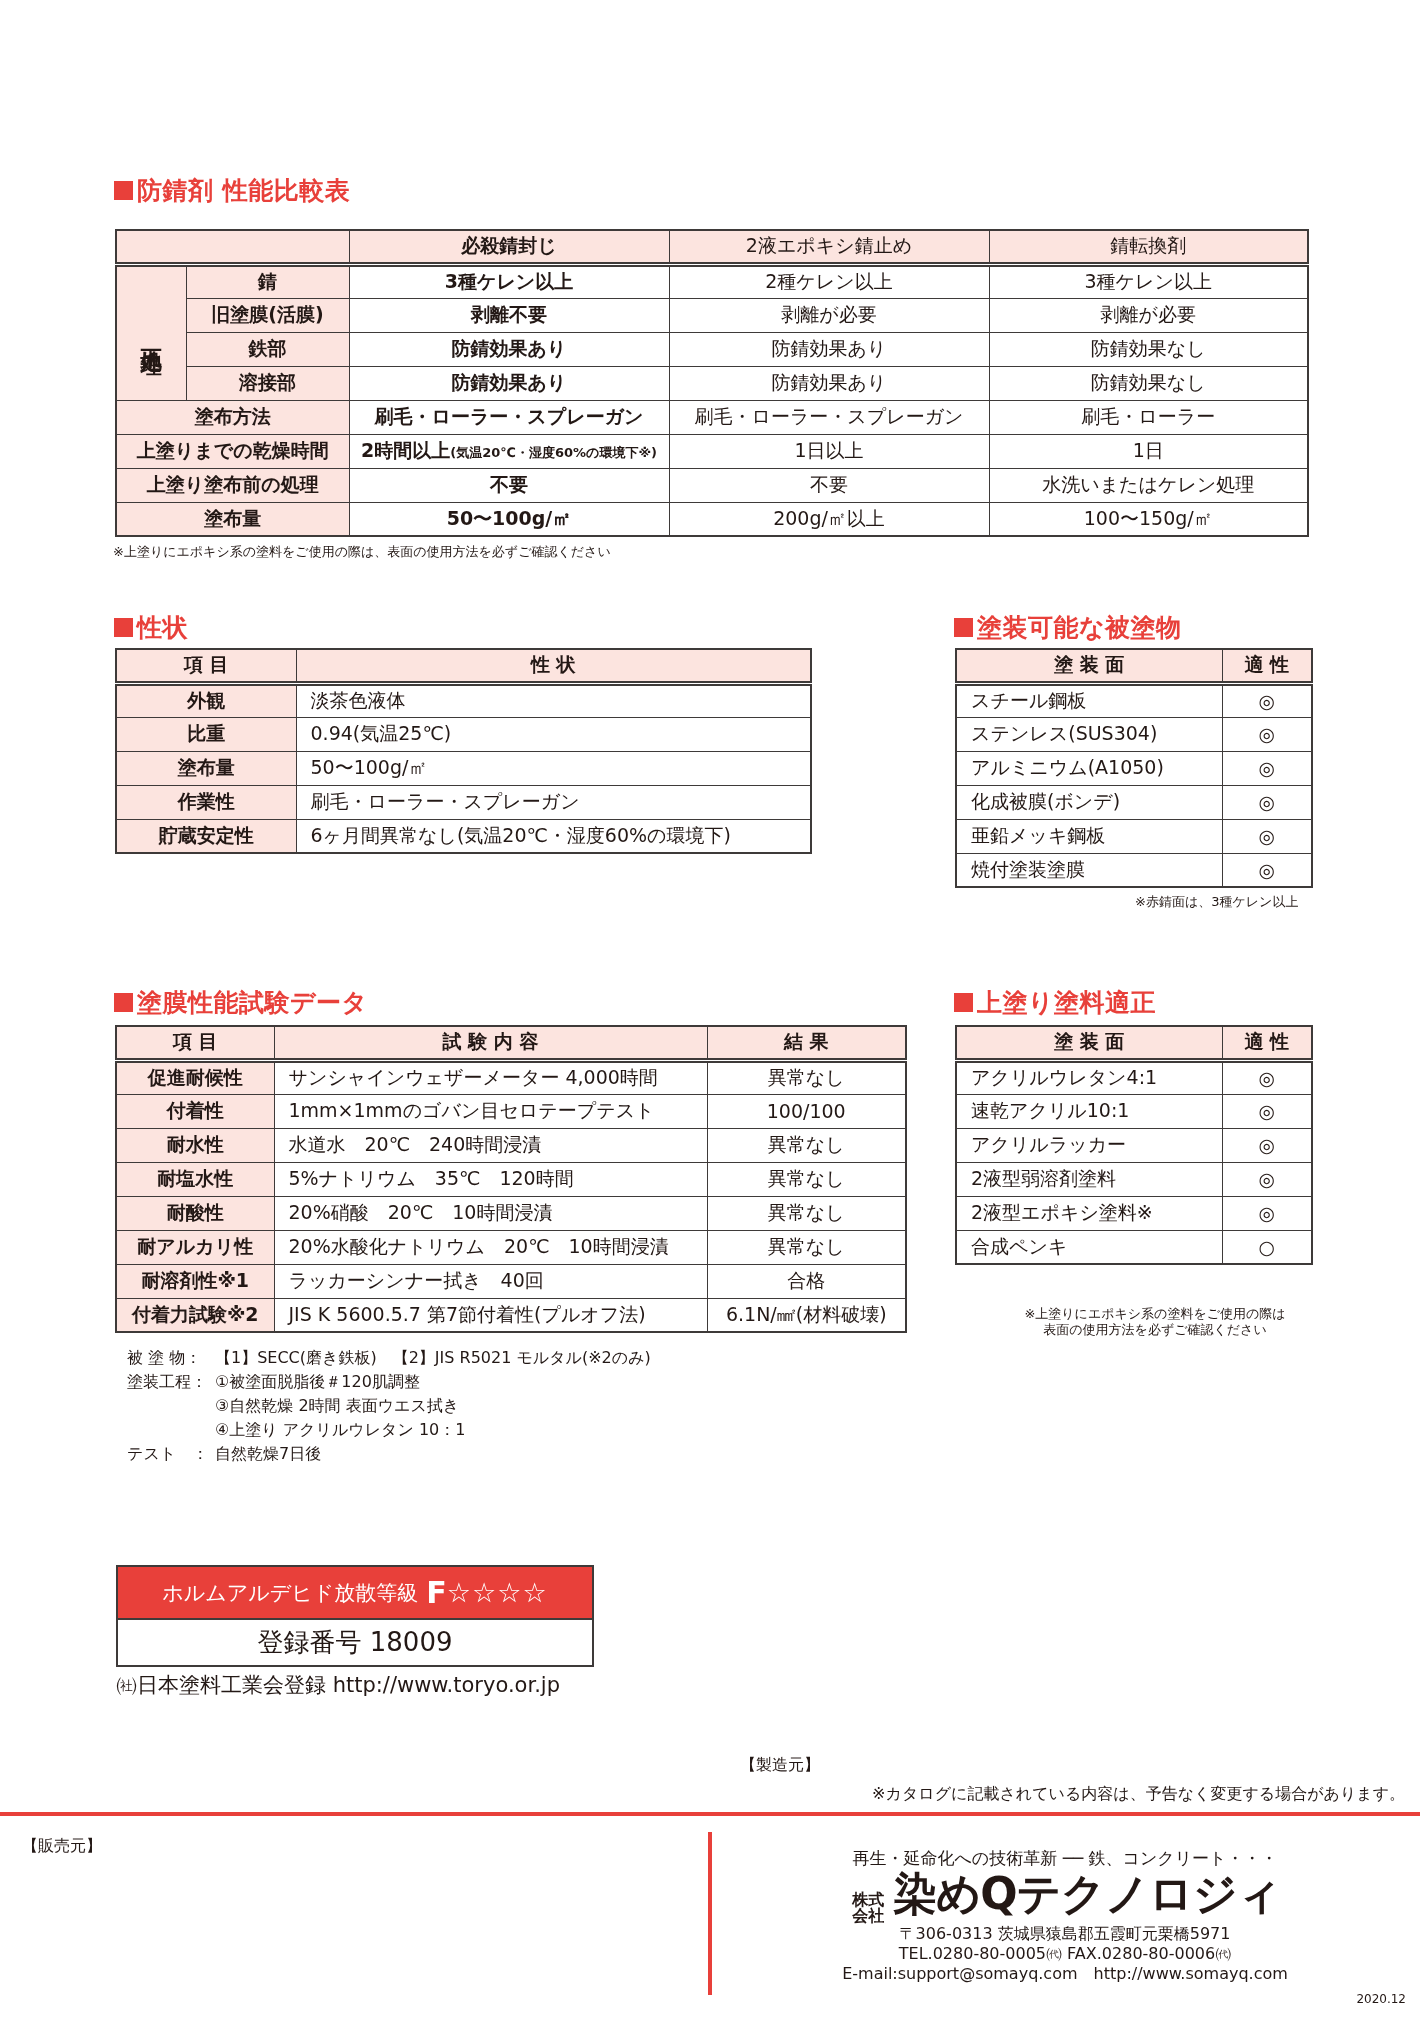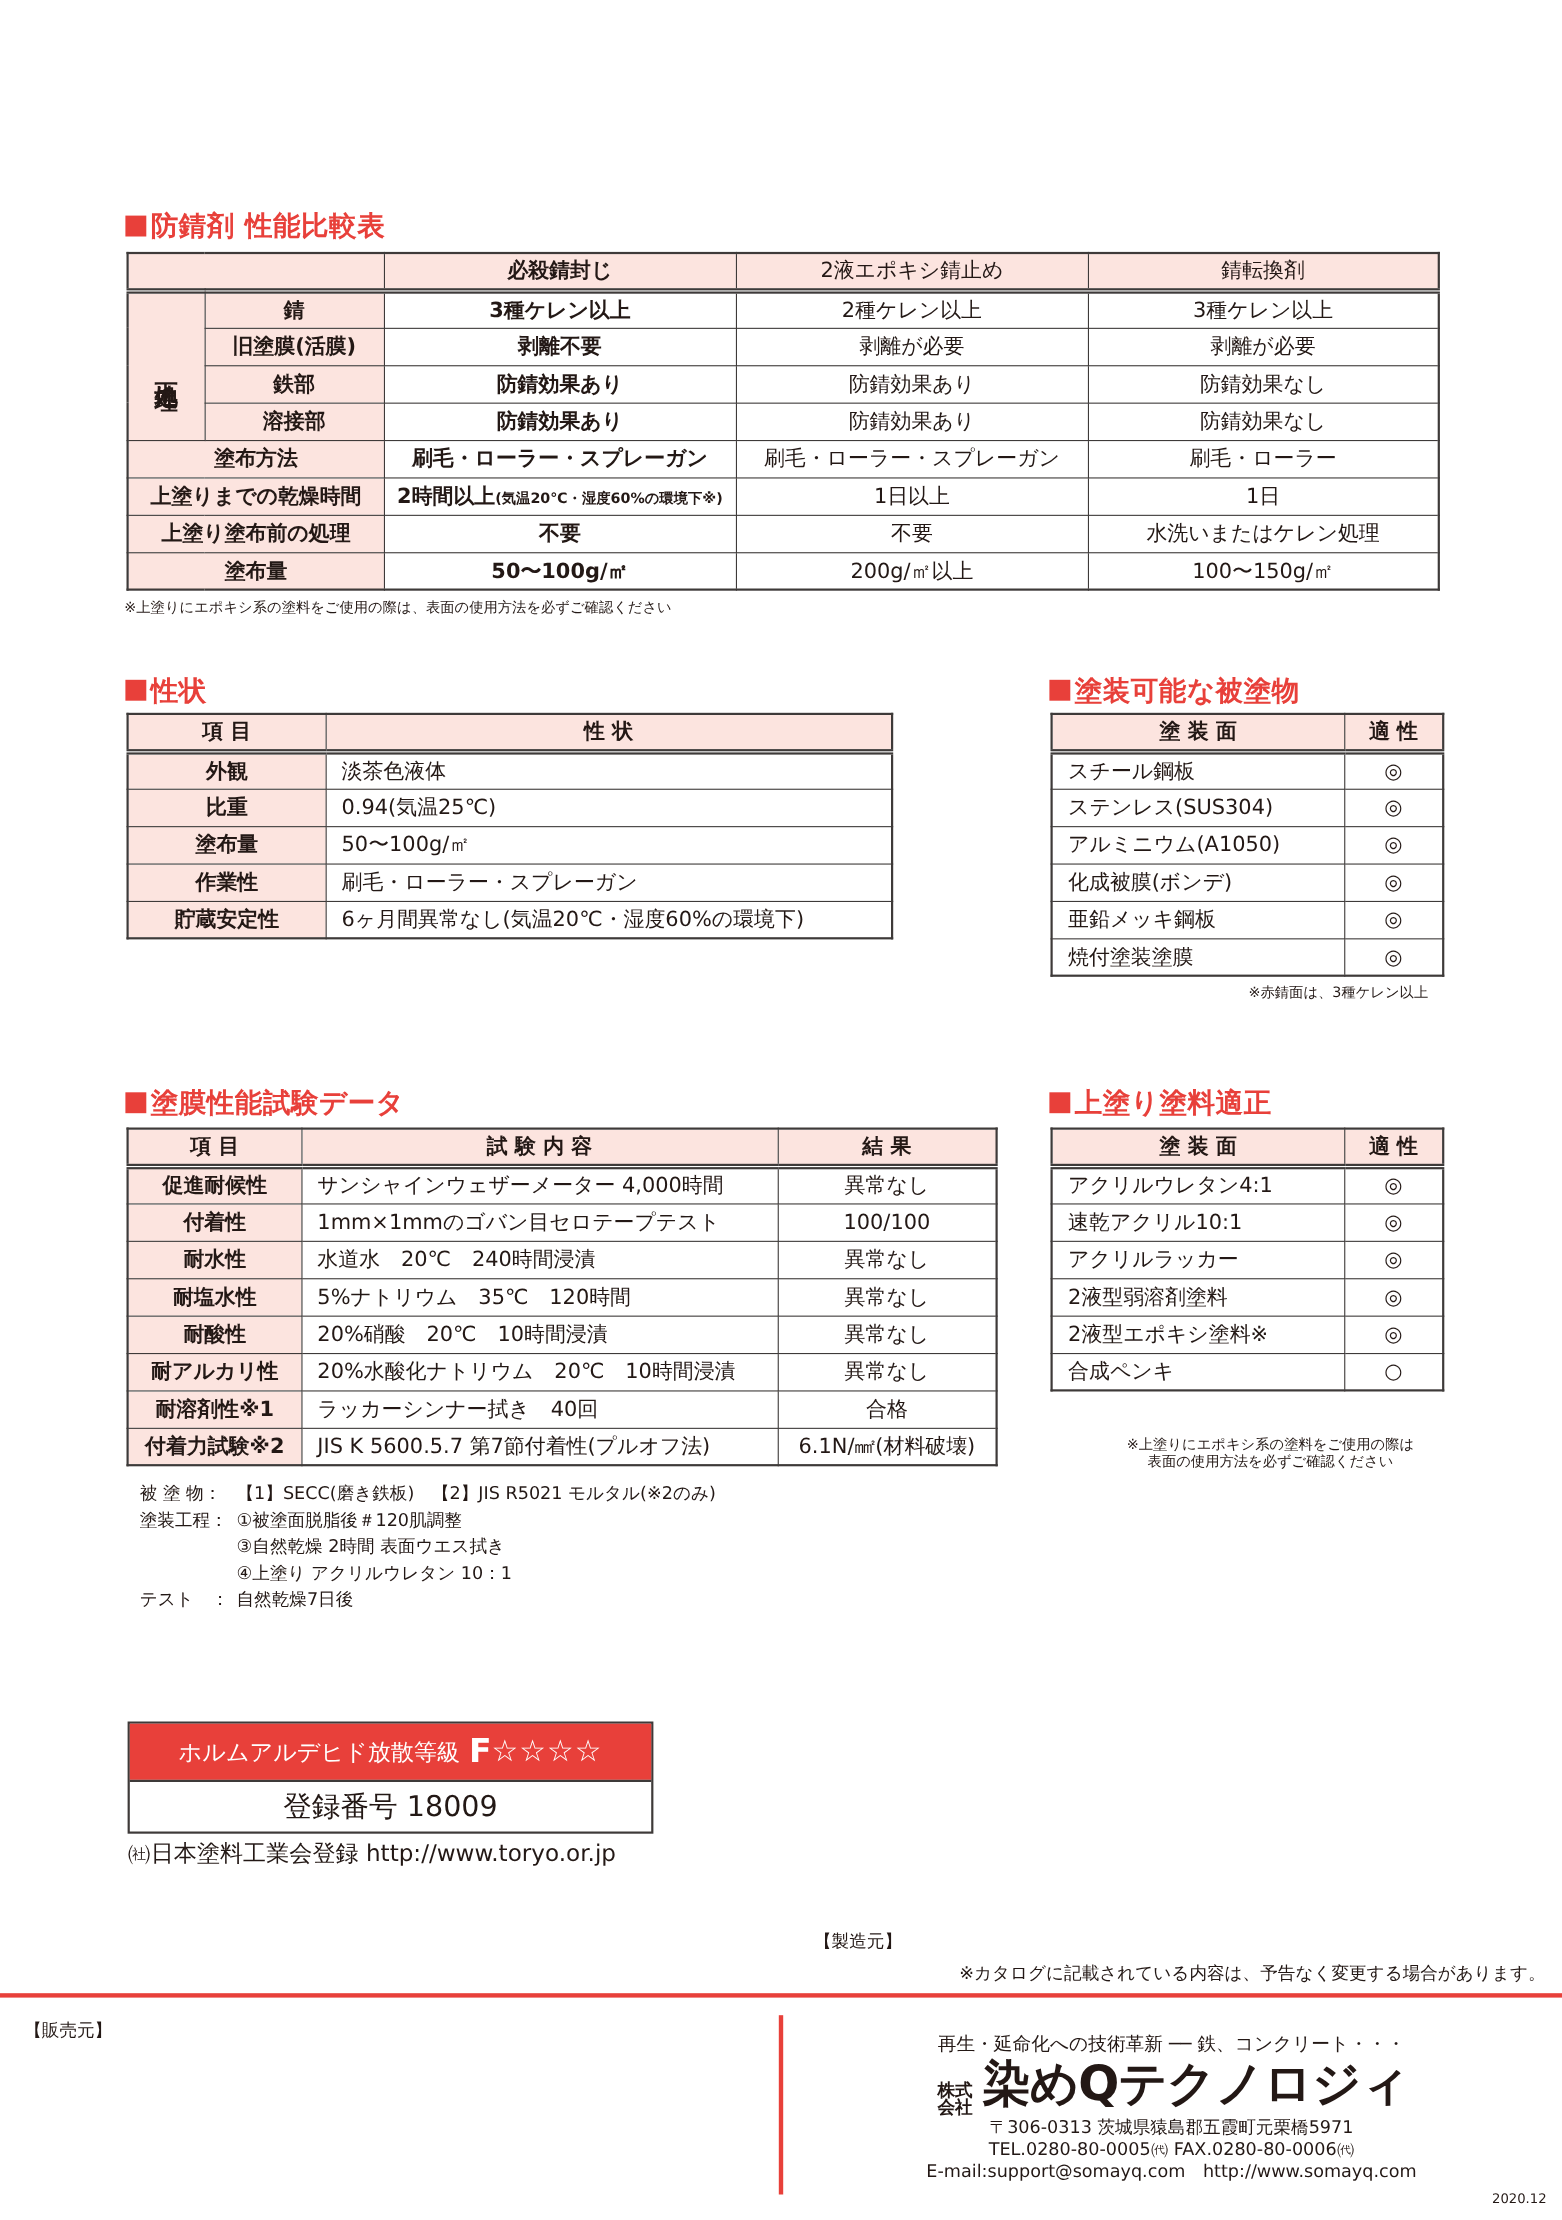--- a/index.html
+++ b/index.html
@@ -67,21 +67,21 @@
   .maker-tagline { font-size: 17px; white-space: nowrap; }
   .maker-logo { display: flex; align-items: flex-end; justify-content: center; margin-top: 2px; height: 52px; }
   .maker-logo .kk { display: inline-flex; flex-direction: column; font-size: 16px; font-weight: bold; line-height: 16px; margin-right: 6px; width: 38px; }
   .maker-logo .name { font-size: 44px; font-weight: bold; letter-spacing: -1px; font-family: "DejaVu Sans", sans-serif; }
   .maker-addr { font-size: 16px; line-height: 20px; white-space: nowrap; }
   .date { position: absolute; right: 14px; top: 1992px; font-size: 12px; }
 </style>
 </head>
 <body>
 
-<div class="section-title" style="left:114px; top:191px;text-align:center;">
+<div class="section-title" style="left:114px; top:176px;text-align:center;">
   <span class="sq"></span><span>防錆剤 性能比較表</span>
 </div>
 
 <table class="spec" style="left:115px; top:229px; width:1192px;">
   <colgroup>
     <col style="width:70px">
       <col style="width:163px">
       <col style="width:320px">
       <col style="width:320px">
       <col style="width:319px">

